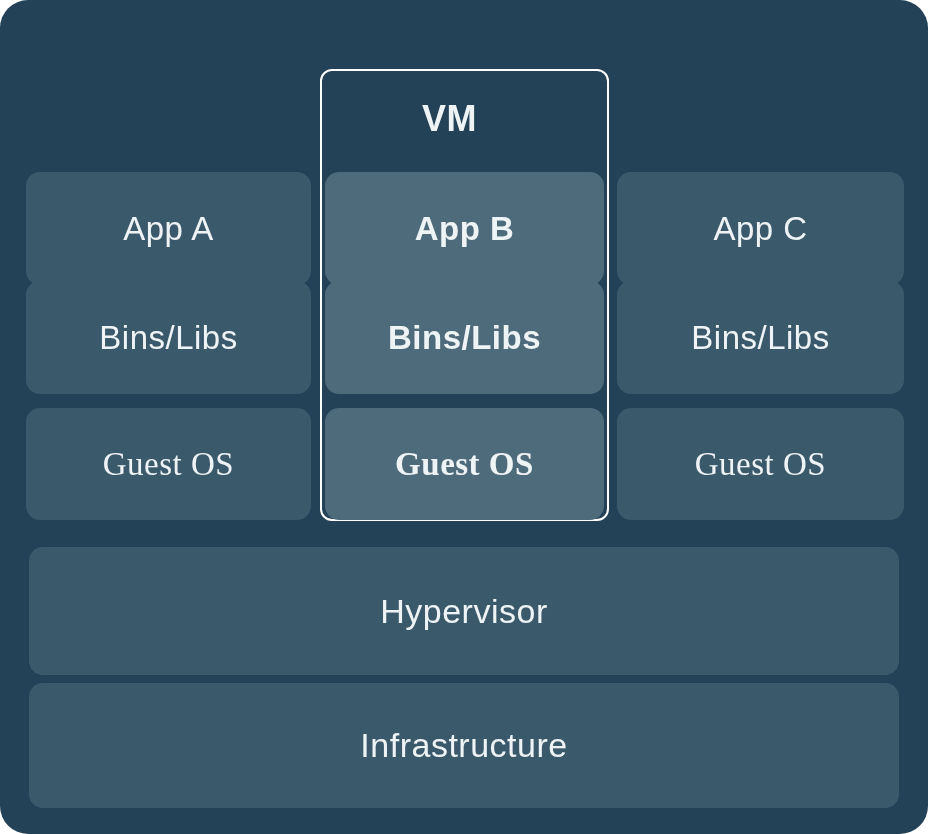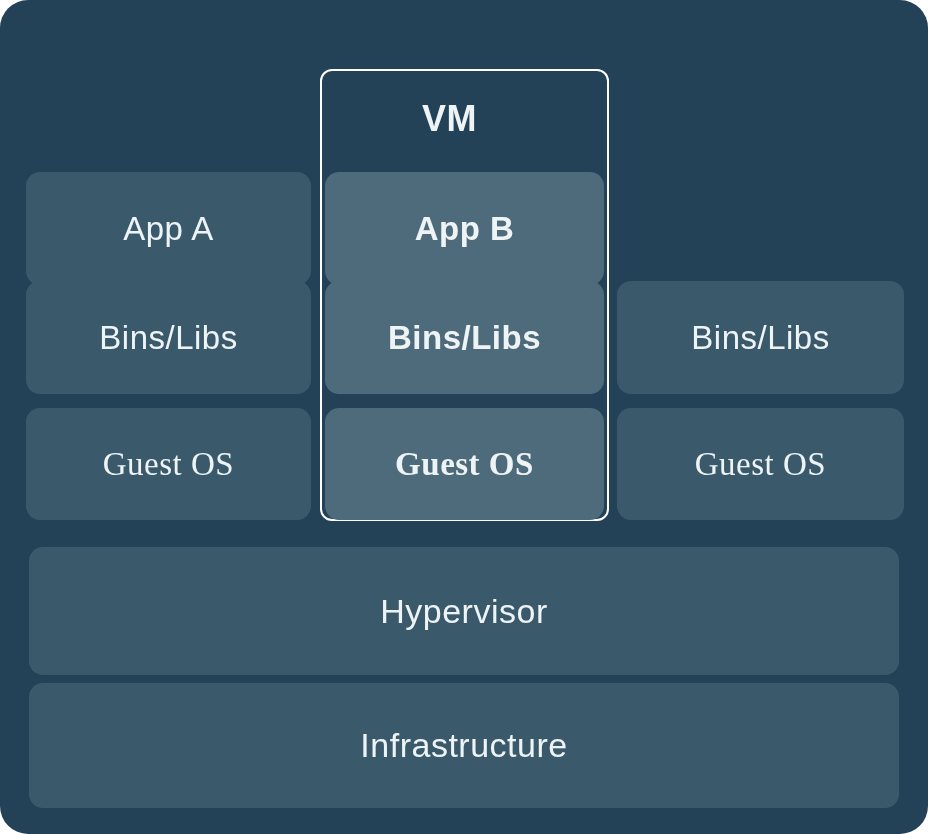--- a/index.html
+++ b/index.html
@@ -79,19 +79,20 @@
   <div class="vm-title">VM</div>
 
   <div class="box col-left row-app">App A</div>
   <div class="box col-left row-bins">Bins/Libs</div>
   <div class="box col-left row-os">Guest OS</div>
 
   <div class="box col-mid row-app">App B</div>
   <div class="box col-mid row-bins">Bins/Libs</div>
   <div class="box col-mid row-os">Guest OS</div>
 
+  <div class="box col-right row-app">App C</div>
   <div class="box col-right row-bins">Bins/Libs</div>
   <div class="box col-right row-os">Guest OS</div>
 
   <div class="box layer layer-hypervisor">Hypervisor</div>
   <div class="box layer layer-infrastructure">Infrastructure</div>
 
 </div>
 
 </body></html>

